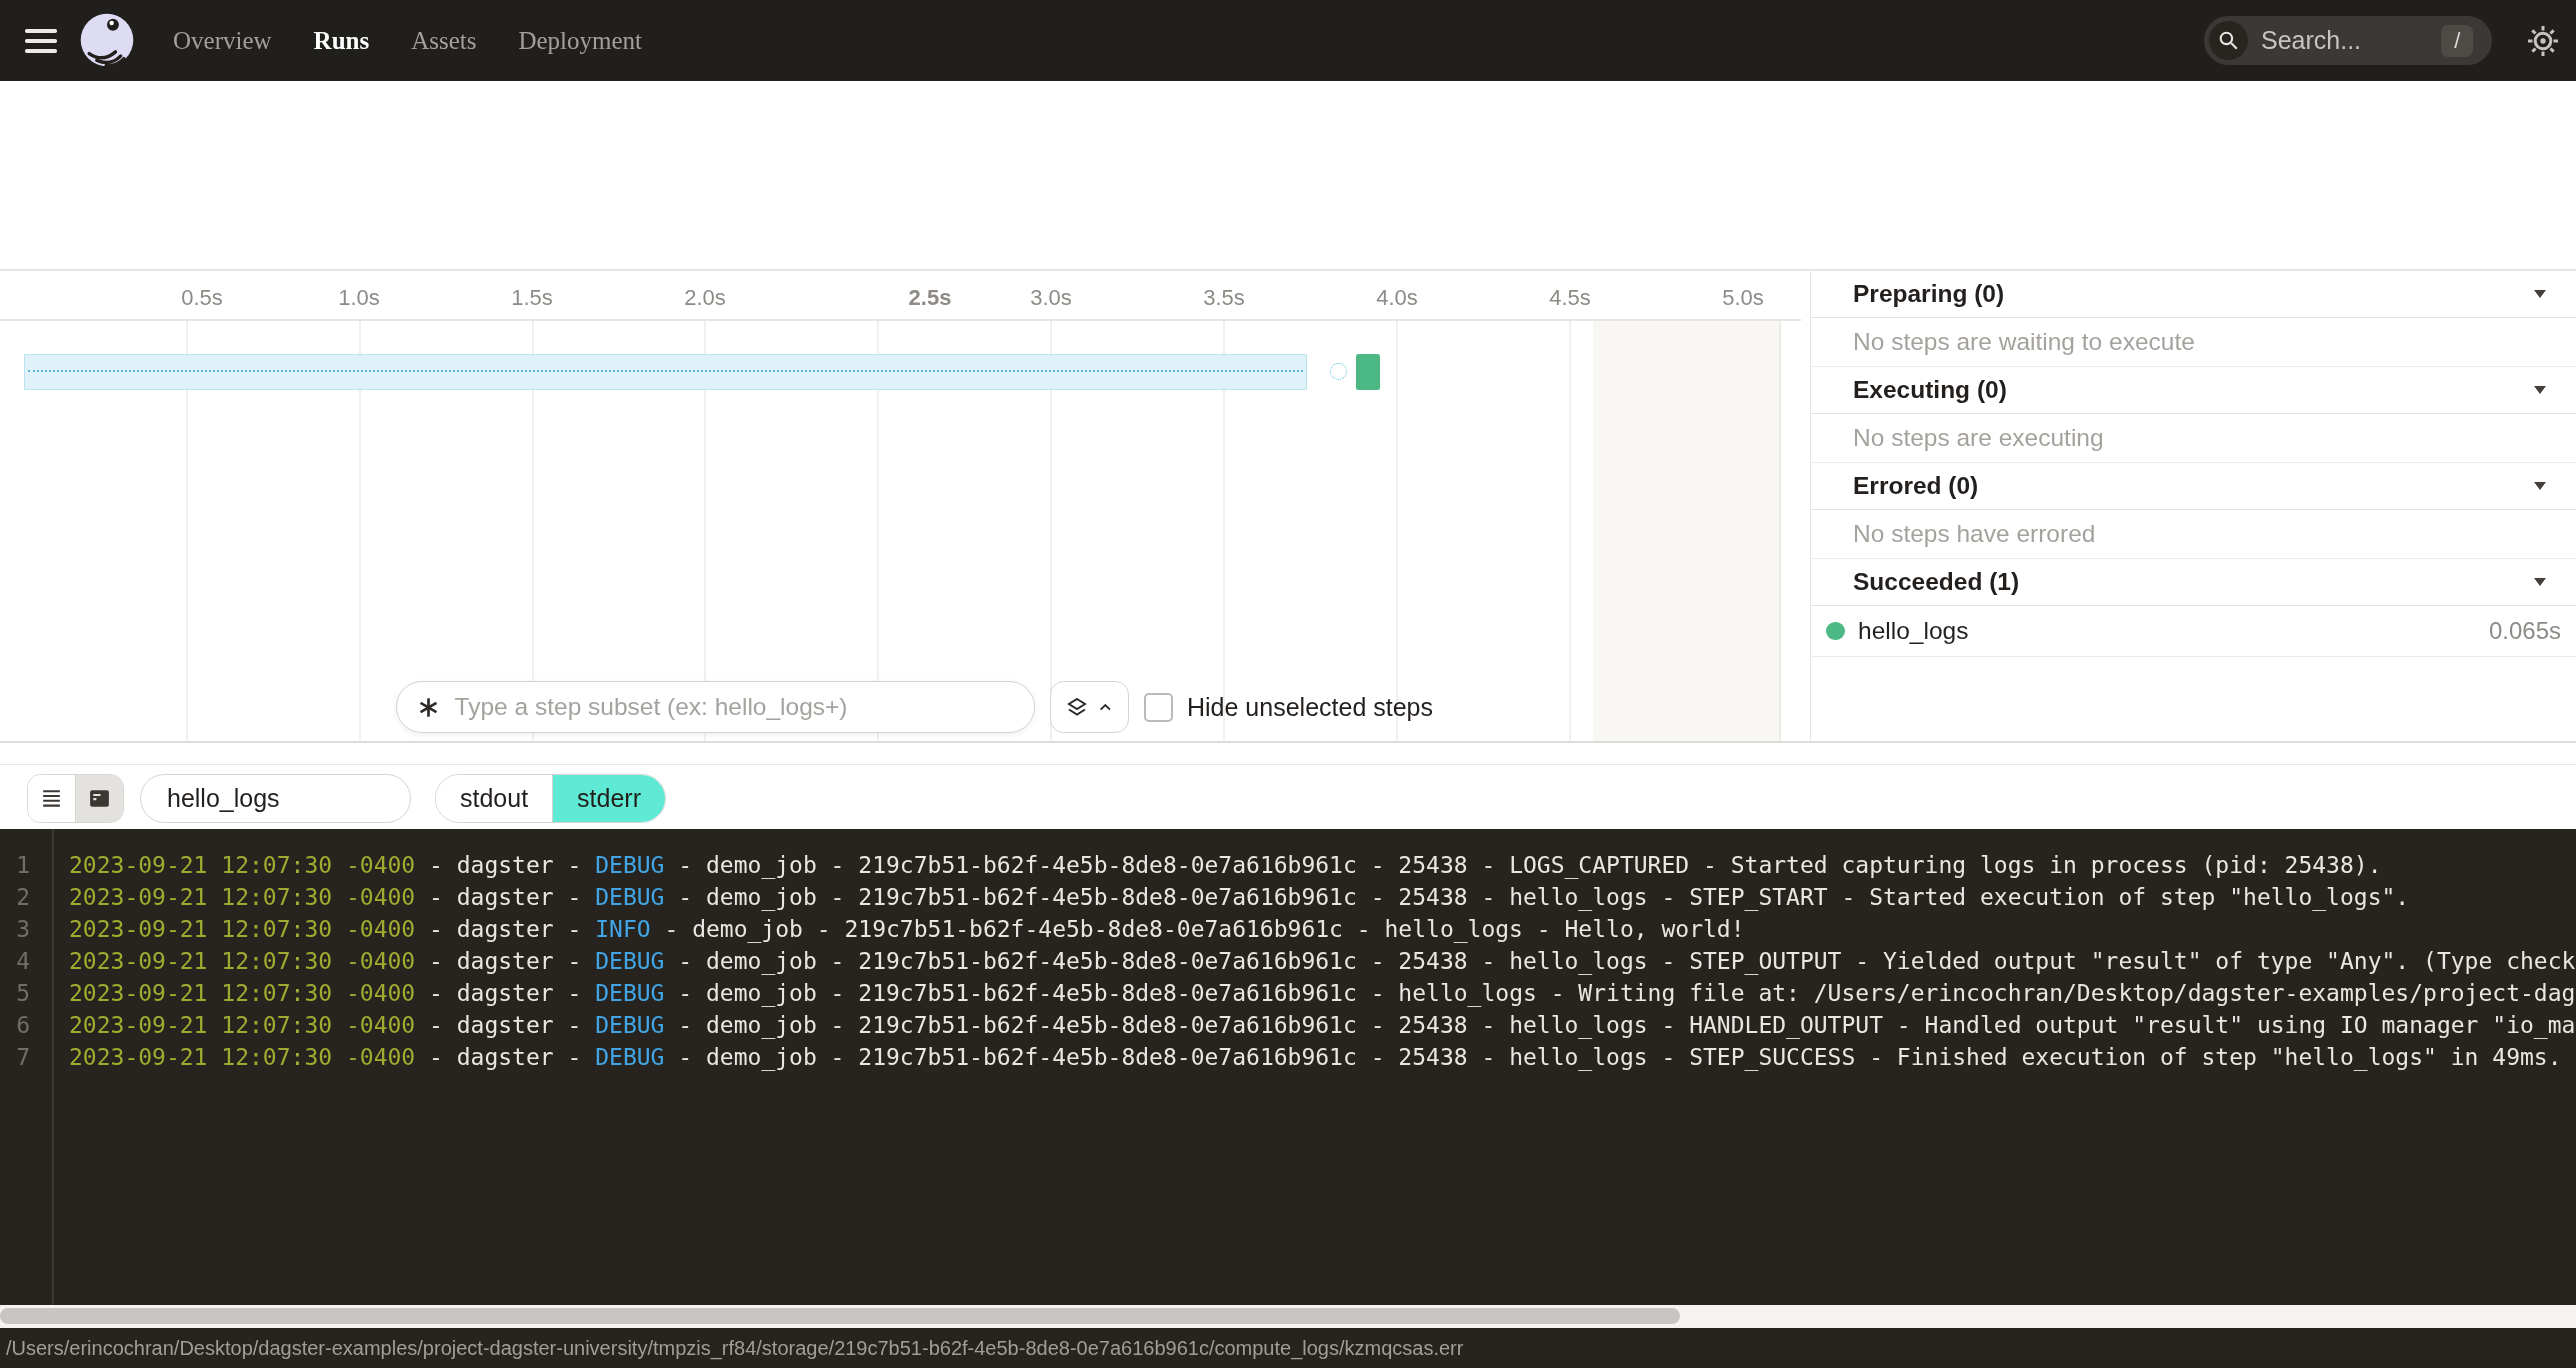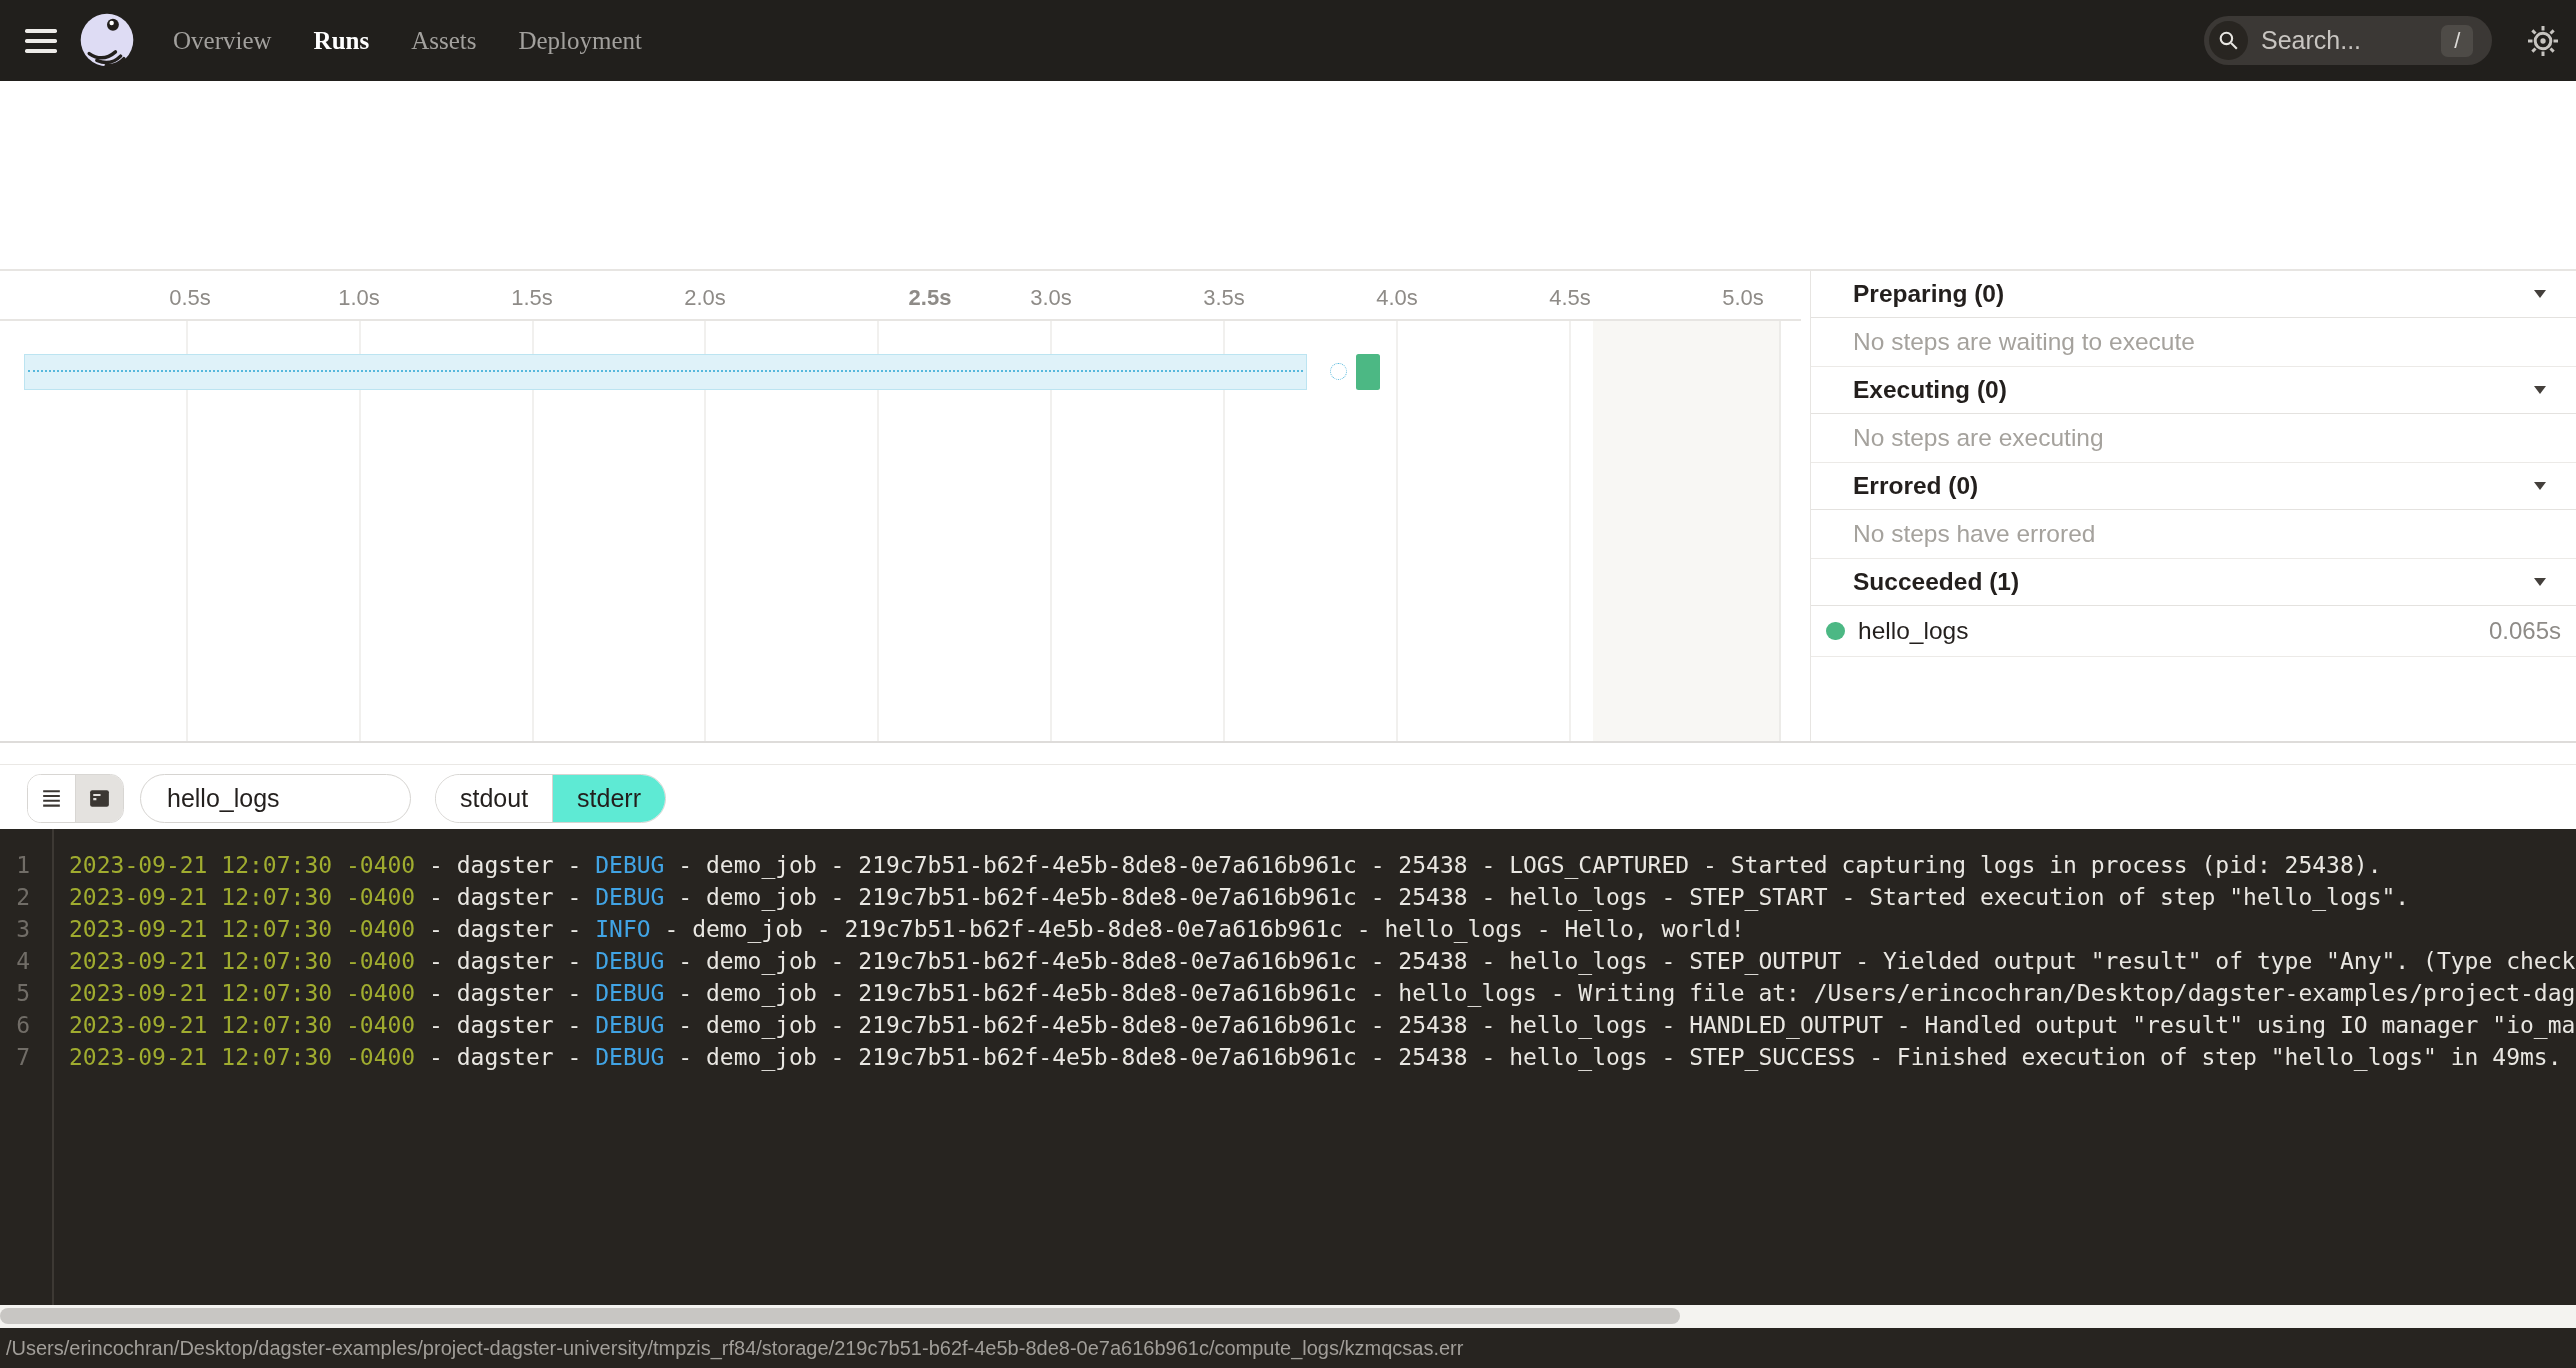--- a/index.html
+++ b/index.html
@@ -248,21 +248,21 @@
     <div class="reexec">
       <div class="main">Re-execute all (*)</div>
       <div class="arrow"></div>
     </div>
   </div>
 
   <div class="divider-h" style="top:269px;"></div>
 
   <div class="gantt">
     <div class="gantt-axis" id="gantt-axis">
-        <span class="tick" style="left: 190px;">0.5s</span>
+        <span class="tick" style="left: 202px;">0.5s</span>
         <span class="tick" style="left: 359px;">1.0s</span>
         <span class="tick" style="left: 532px;">1.5s</span>
         <span class="tick" style="left: 705px;">2.0s</span>
         <span class="tick" style="left: 930px; font-weight: bold;">2.5s</span>
         <span class="tick" style="left: 1051px;">3.0s</span>
         <span class="tick" style="left: 1224px;">3.5s</span>
         <span class="tick" style="left: 1397px;">4.0s</span>
         <span class="tick" style="left: 1570px;">4.5s</span>
         <span class="tick" style="left: 1743px;">5.0s</span>
       </div>
@@ -281,20 +281,41 @@
           <div class="gridline" style="left: 1742px;"></div>
           <div class="chart-right-line" style="left: 1779px;"></div>
         </div>
       <div class="shade-after" id="shade-after" style="left: 1593px; width: 186px;"></div>
       <div class="waiting-bar" id="waiting-bar" style="left: 24px; top: 33px; width: 1283px;">
           <div class="dotline"></div>
         </div>
       <div class="marker-circle" id="marker-circle" style="left: 1330px; top: 42px;"></div>
       <div class="step-bar" id="step-bar" title="hello_logs" style="left: 1356px; top: 33px; width: 24px; background: rgb(76, 184, 132);"></div>
     </div>
+    <div class="subset-row">
+      <div class="subset-input">
+        <svg width="25" height="25" viewBox="0 0 24 24" stroke="#2E2B27" stroke-width="2.6" stroke-linecap="square">
+          <line x1="12" y1="4.5" x2="12" y2="19.5"></line>
+          <line x1="5.5" y1="8.25" x2="18.5" y2="15.75"></line>
+          <line x1="18.5" y1="8.25" x2="5.5" y2="15.75"></line>
+        </svg>
+        <input placeholder="Type a step subset (ex: hello_logs+)" style="">
+      </div>
+      <div class="layers-btn">
+        <svg width="24" height="24" viewBox="0 0 24 24" fill="none" stroke="#2E2B27" stroke-width="2">
+          <path d="M12 4l8 5-8 5-8-5 8-5z"></path>
+            <path d="M4 14.5l8 5 8-5"></path>
+        </svg>
+        <svg width="18.6" height="18.6" viewBox="0 0 24 24" fill="none" stroke="#2E2B27" stroke-width="2.4">
+          <polyline points="6 15 12 9 18 15"></polyline>
+        </svg>
+      </div>
+      <div class="checkbox" style="position:relative;left:15px;top:0;"></div>
+      <div class="chk-label" style="position:relative;left:29px;top:0;">Hide unselected steps</div>
+    </div>
   </div>
 
   <div class="divider-v"></div>
 
   <div class="sidebar" id="sidebar-sections">
       <div class="sec-header">
         <span>Preparing (0)</span>
         <div class="sec-caret"></div>
       </div>
       <div class="sec-empty">No steps are waiting to execute</div>

